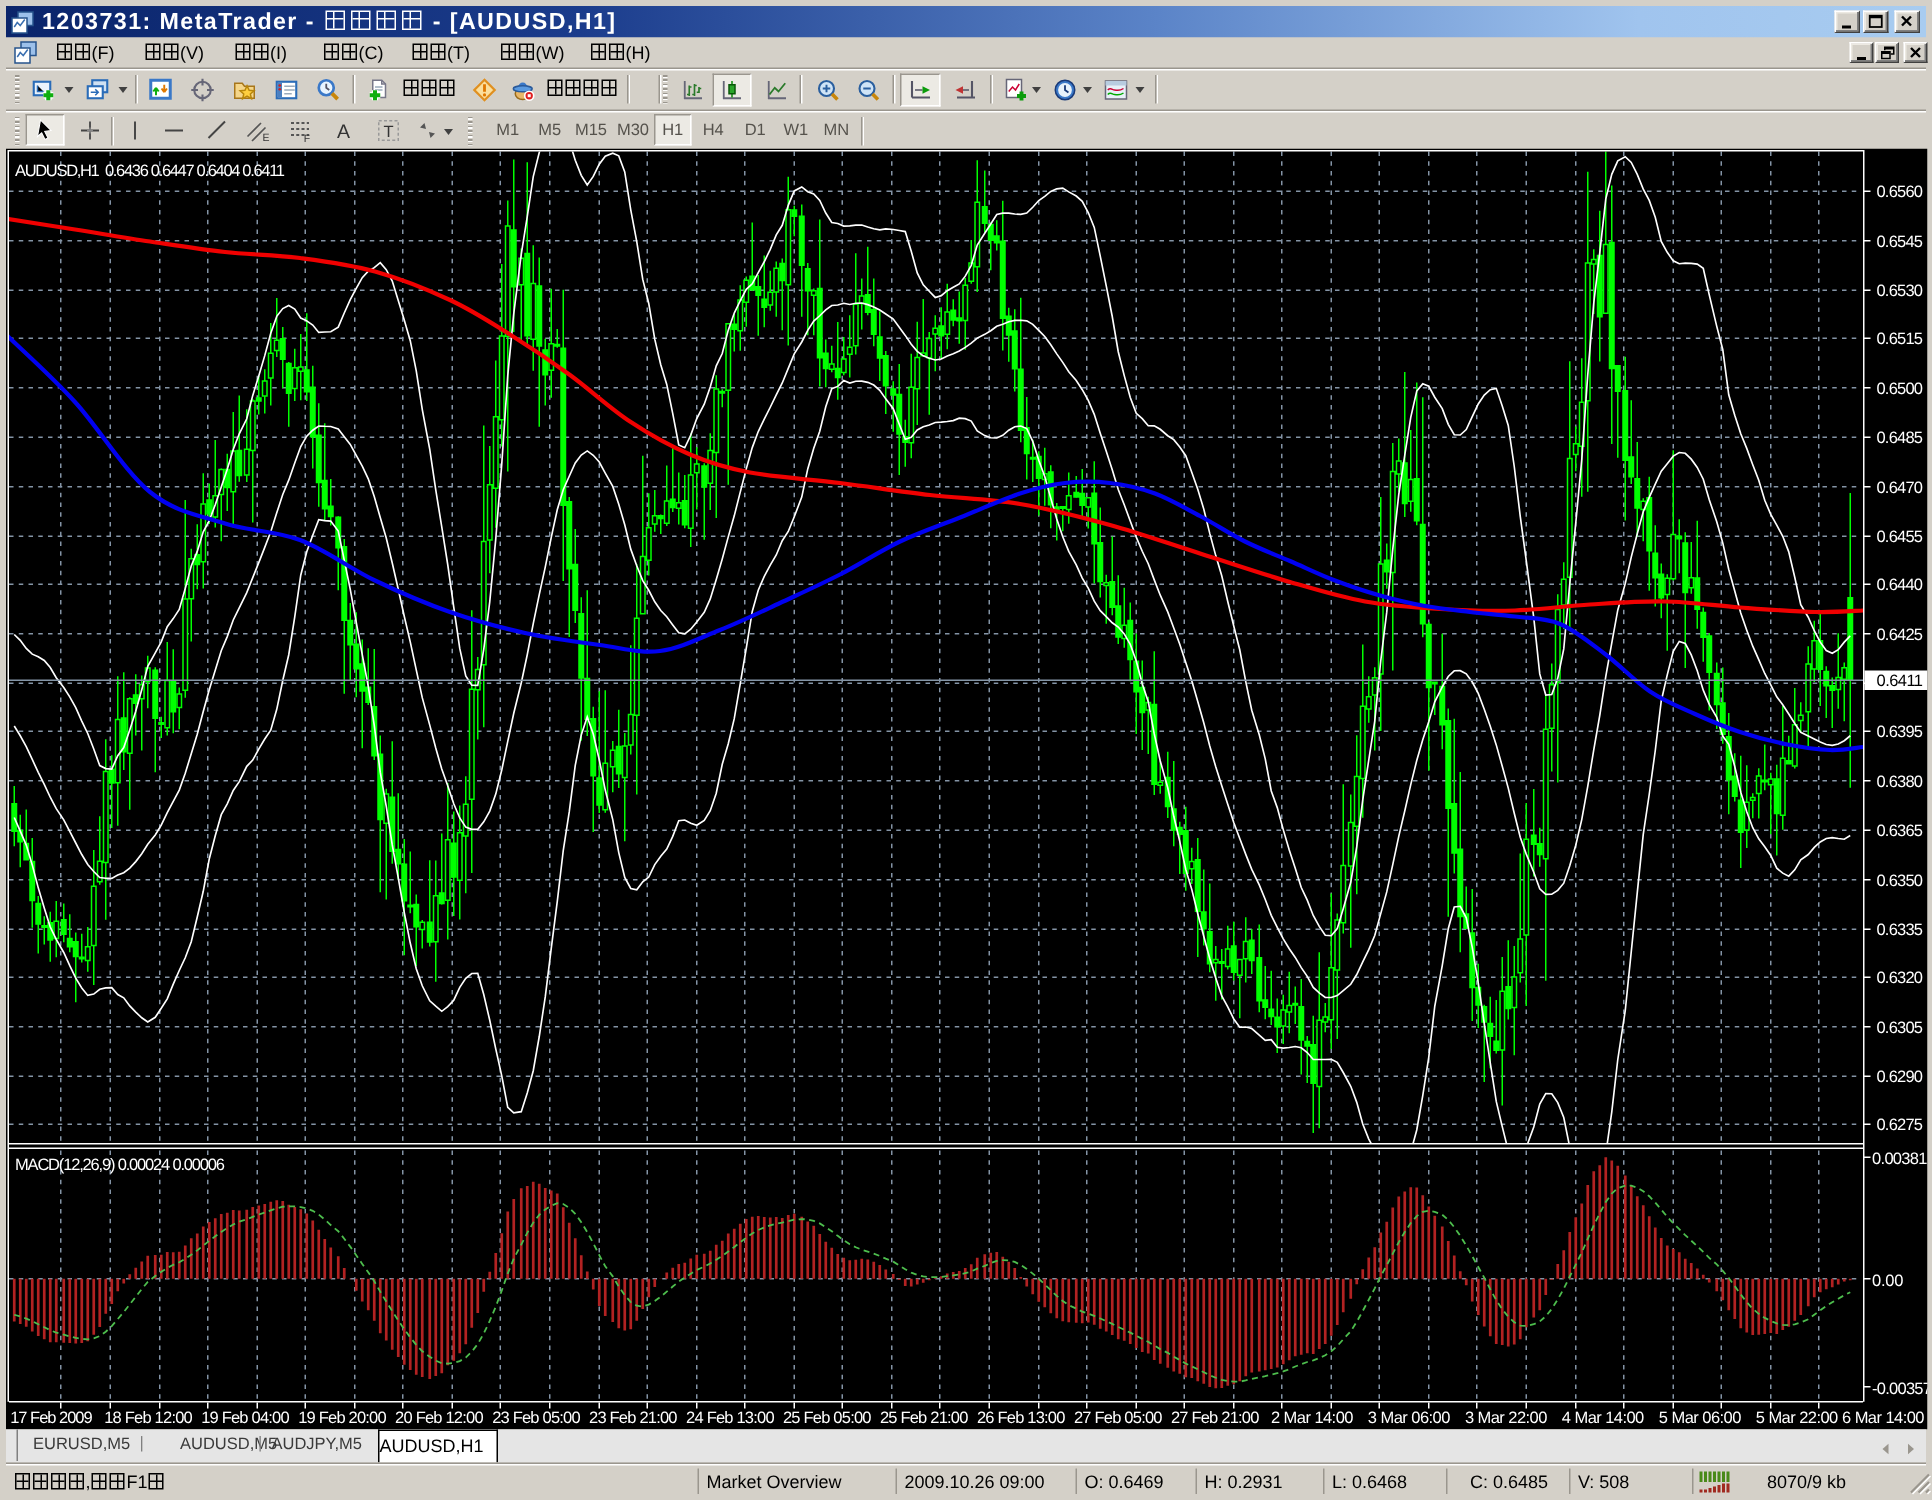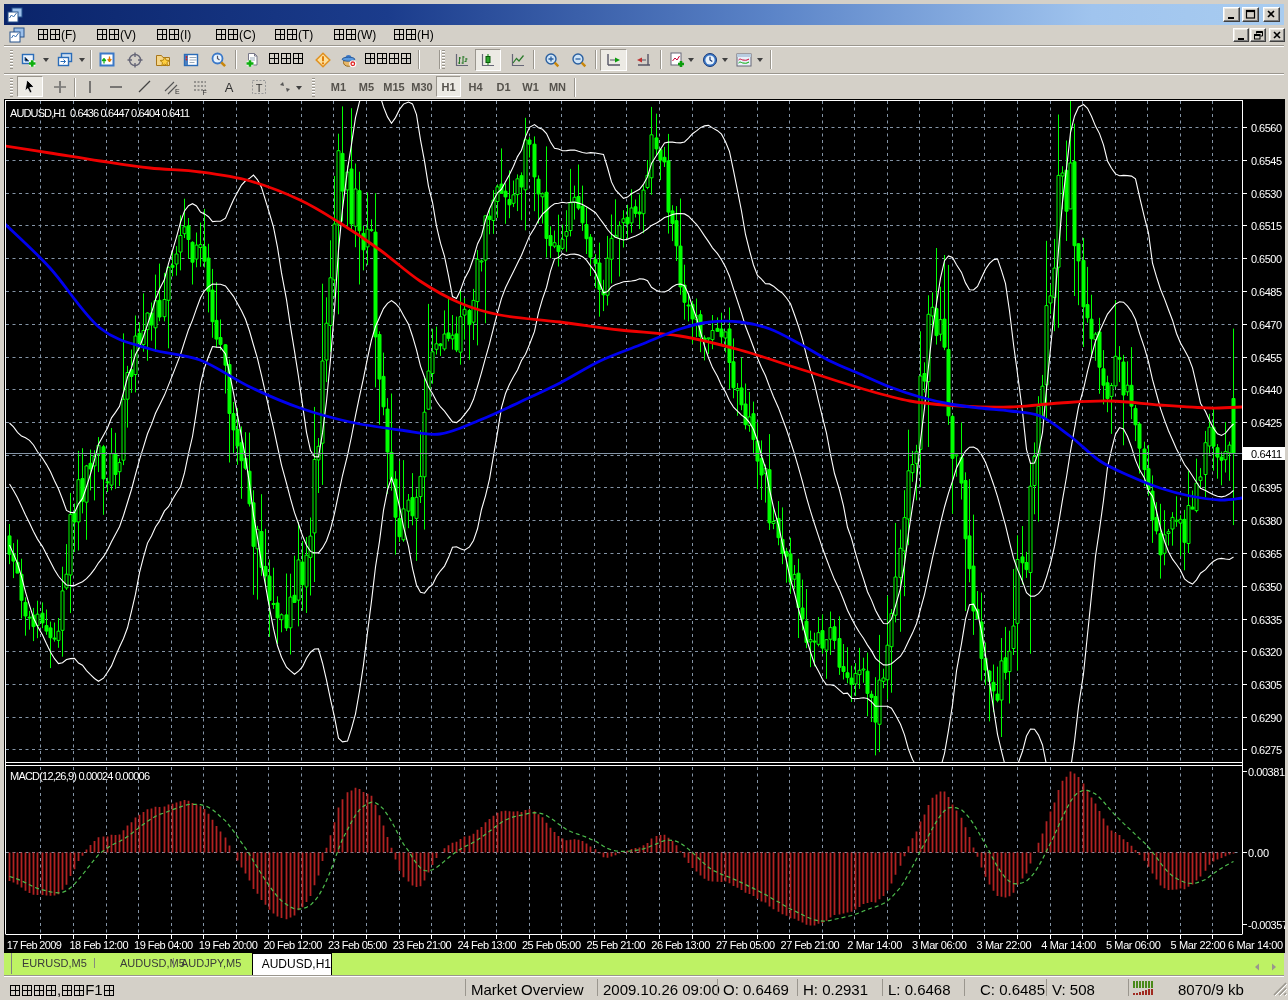--- a/index.html
+++ b/index.html
@@ -20,36 +20,37 @@
 .tbar{left:4px;top:46px;width:1280px;height:28px;background:#d4d0c8;border-bottom:1px solid #9a968e;box-shadow:inset 0 1px 0 #fff}
 #tb2{top:74px;height:25px;border-bottom:none}
 .tbtn{position:absolute;top:3px;height:22px;display:flex;align-items:center;justify-content:center}
 #tb2 .tbtn{top:2px;height:21px}
 .pressed{background:#eceae4;border:1px solid;border-color:#9a968e #fff #fff #9a968e}
 .sep{position:absolute;top:4px;width:2px;height:19px;border-left:1px solid #9a968e;border-right:1px solid #fff}
 .grip{position:absolute;top:4px;width:3px;height:19px;
  background:repeating-linear-gradient(180deg,#9a968e 0 1px,#fff 1px 2px,transparent 2px 3px)}
 .da{position:absolute;top:12px;width:0;height:0;border-left:3px solid transparent;
  border-right:3px solid transparent;border-top:4px solid #404040}
-.tf{font-size:11px;font-weight:bold;color:#55524c}
-#tabs{left:4px;top:953px;width:1280px;height:36px;background:#bef264}
+.tf{font-size:11px;font-weight:normal;color:#55524c}
+#tabs{left:4px;top:953px;width:1280px;height:36px;background:#e5e5e5}
 .tab{position:absolute;top:1px;font-size:11px;color:#3a3a3a;white-space:nowrap}
 #status{left:4px;top:975px;width:1280px;height:23px;background:#d4d0c8;
  border-top:1px solid #9a968e;box-shadow:inset 0 1px 0 #fff;font-size:12px}
-.scell{position:absolute;top:5px;font-size:15px;color:#000;white-space:nowrap}
+.scell{position:absolute;top:5px;font-size:12px;color:#000;white-space:nowrap}
 .ssep{position:absolute;top:3px;width:1px;height:17px;background:#9a968e}
 </style></head><body>
 <div id="title" class="abs">
     <span style="margin-left:3px;display:flex">
       <svg width="16" height="16" viewBox="0 0 16 16">
         <rect x="5" y="1" width="10" height="9" fill="#9cc0ea" stroke="#26538c"></rect>
         <rect x="1" y="5" width="10" height="10" fill="#fff" stroke="#26538c"></rect>
         <path d="M2.5,11l2-3l2,2l3-4" stroke="#3a6fb0" fill="none"></path>
       </svg>
     </span>
+    <span class="txt">1203731: MetaTrader - <span class="cj cjb"></span><span class="cj cjb"></span><span class="cj cjb"></span><span class="cj cjb"></span> - [AUDUSD,H1]</span>
   </div>
 <div class="wbtn" style="left:1223px;top:7px;width:17px;height:15px">
     <svg width="11" height="11" viewBox="0 0 11 11">
       <path d="M2,9h6" stroke="#000" stroke-width="2"></path>
     </svg>
   </div>
 <div class="wbtn" style="left:1242px;top:7px;width:17px;height:15px">
     <svg width="11" height="11" viewBox="0 0 11 11">
       <rect x="1.5" y="1.5" width="8" height="7.5" fill="none" stroke="#000" stroke-width="1.2"></rect>
       <path d="M1.5,2.2h8" stroke="#000" stroke-width="1.8"></path>
@@ -403,21 +404,21 @@
 <text x="6" y="18" fill="#fff" textLength="180">AUDUSD,H1&nbsp;&nbsp;0.6436 0.6447 0.6404 0.6411</text>
 <text x="6" y="681" fill="#fff" textLength="140">MACD(12,26,9) 0.00024 0.00006</text>
 </svg>
 <div id="tabs" class="abs">
 <div class="abs" style="left:0;top:0;width:8px;height:21px;border-right:1px solid #808080"></div>
 <span class="tab" style="left:18px;top:4px">EURUSD,M5</span>
 <span class="tab" style="left:89px;top:3px;color:#808080">|</span>
 <span class="tab" style="left:116px;top:4px">AUDUSD,M5</span>
 <span class="tab" style="left:168px;top:3px;color:#808080">|</span>
 <span class="tab" style="left:177px;top:4px">AUDJPY,M5</span>
-<div class="abs" style="left:248px;top:0;width:80px;height:22px;background:#fff;border:1px solid #000;border-bottom:none;font-size:12px;color:#000;text-align:right;padding-top:3px">AUDUSD,H1</div>
+<div class="abs" style="left:248px;top:0;width:80px;height:22px;background:#fff;border:1px solid #000;border-bottom:none;font-size:12px;color:#000;text-align:left;padding-top:3px">AUDUSD,H1</div>
 <span class="abs" style="left:1249px;top:5px"><svg width="8" height="10" viewBox="0 0 8 10">
         <path d="M6,1.5L2,5l4,3.5z" fill="#9a968e"></path>
       </svg></span>
 <span class="abs" style="left:1266px;top:5px"><svg width="8" height="10" viewBox="0 0 8 10">
         <path d="M2,1.5L6,5L2,8.5z" fill="#9a968e"></path>
       </svg></span>
 </div>
 <div id="status" class="abs">
 <span class="scell" style="left:5px"><span class="cj"></span><span class="cj"></span><span class="cj"></span><span class="cj"></span>,<span class="cj"></span><span class="cj"></span>F1<span class="cj"></span></span>
 <div class="ssep" style="left:461px"></div>

